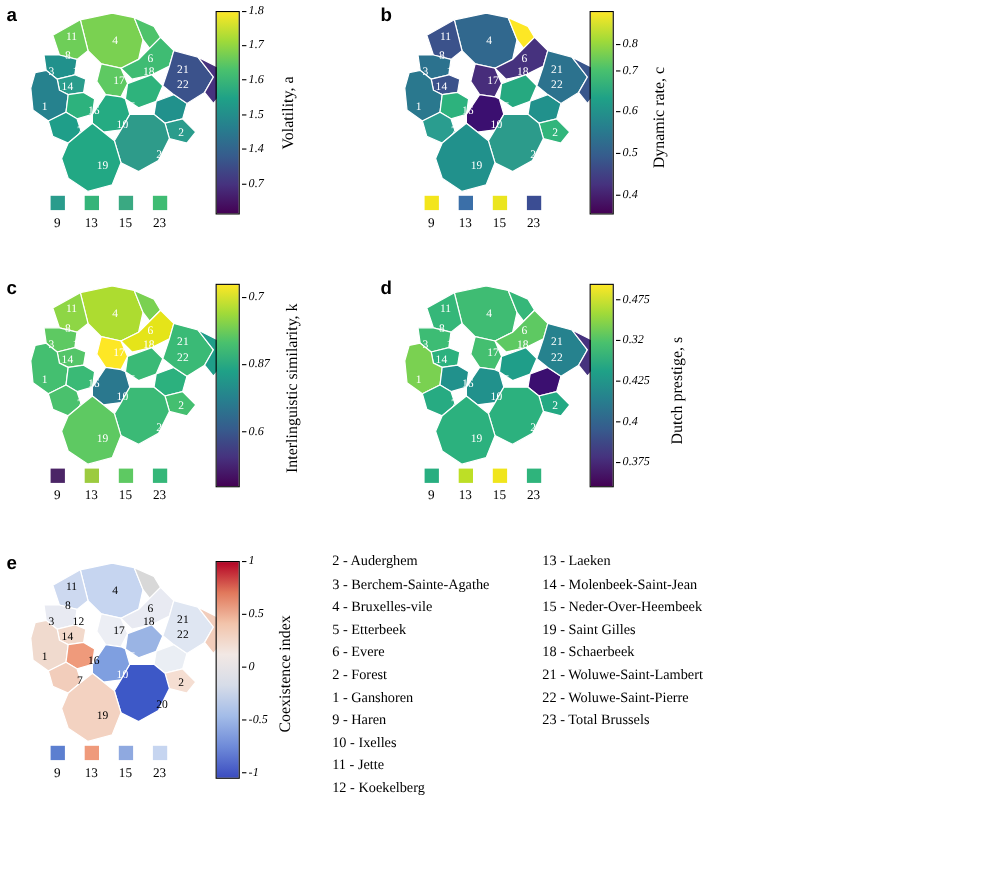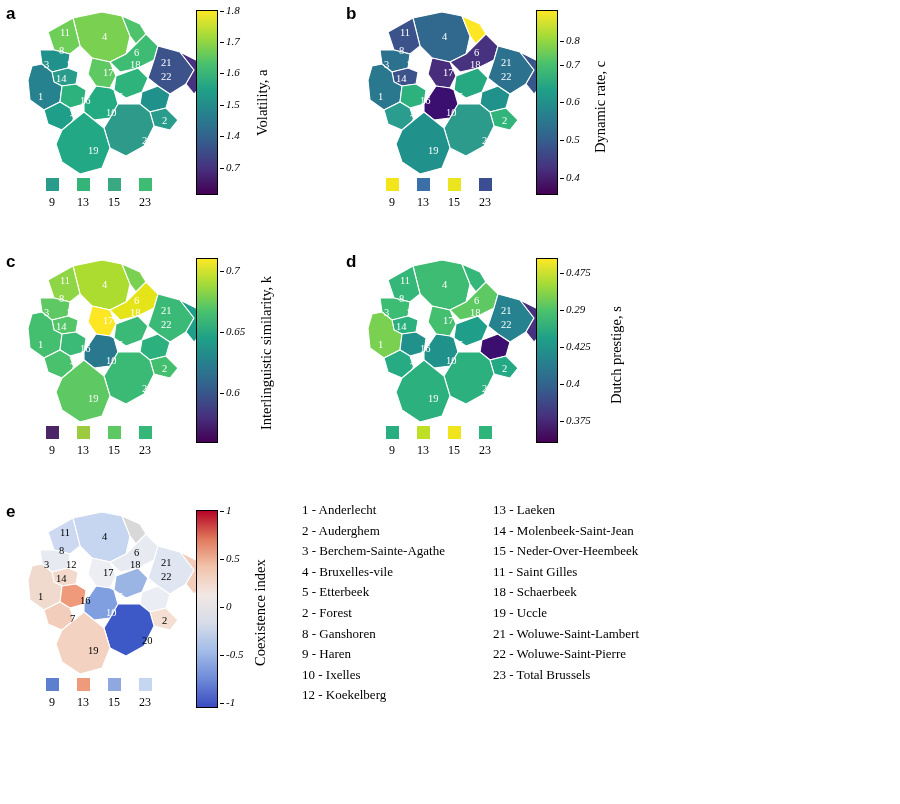--- a/index.html
+++ b/index.html
@@ -270,21 +270,21 @@
         <text x="124" y="138">20</text>
         <text x="70" y="148">19</text>
       </g>
     </svg>
   </div>
 
   <div class="cbar" style="left:196px;top:10px;width:80px;height:190px;">
     <div class="cbar-box" style="left:0;top:0;width:22px;height:185px;background:linear-gradient(to top,#440154,#46327e,#365c8d,#277f8e,#1fa187,#4ac16d,#a0da39,#fde725);"></div>
     <div class="cbar-ticks" style="left:24px;top:0;width:40px;height:185px;">
       <div class="cbar-tick" style="top:6px;"><i></i><span>0.7</span></div>
-      <div class="cbar-tick" style="top:67px;"><i></i><span>0.65</span></div>
+      <div class="cbar-tick" style="top:67px;"><i></i><span>0.87</span></div>
       <div class="cbar-tick" style="top:128px;"><i></i><span>0.6</span></div>
     </div>
     <div class="cbar-label" style="left:62px;top:0;height:190px;width:34px;white-space:normal;line-height:17px;">Interlinguistic similarity, k</div>
   </div>
 
   <div class="legend" style="left:38px;top:178px;width:130px;height:40px;">
     <div class="legend-item" style="left:0;top:0;width:28px;">
       <span class="legend-sw" style="background:#4b2566;"></span>
       <div class="legend-lb">9</div>
     </div>
@@ -349,21 +349,21 @@
         <text x="124" y="138">20</text>
         <text x="70" y="148">19</text>
       </g>
     </svg>
   </div>
 
   <div class="cbar" style="left:196px;top:10px;width:80px;height:190px;">
     <div class="cbar-box" style="left:0;top:0;width:22px;height:185px;background:linear-gradient(to top,#440154,#46327e,#365c8d,#277f8e,#1fa187,#4ac16d,#a0da39,#fde725);"></div>
     <div class="cbar-ticks" style="left:24px;top:0;width:46px;height:185px;">
       <div class="cbar-tick" style="top:8px;"><i></i><span>0.475</span></div>
-      <div class="cbar-tick" style="top:45px;"><i></i><span>0.29</span></div>
+      <div class="cbar-tick" style="top:45px;"><i></i><span>0.32</span></div>
       <div class="cbar-tick" style="top:82px;"><i></i><span>0.425</span></div>
       <div class="cbar-tick" style="top:119px;"><i></i><span>0.4</span></div>
       <div class="cbar-tick" style="top:156px;"><i></i><span>0.375</span></div>
     </div>
     <div class="cbar-label" style="left:72px;top:8px;height:178px;">Dutch prestige, s</div>
   </div>
 
   <div class="legend" style="left:38px;top:178px;width:130px;height:40px;">
     <div class="legend-item" style="left:0;top:0;width:28px;">
       <span class="legend-sw" style="background:#28ae80;"></span>
@@ -460,36 +460,36 @@
       <span class="legend-sw" style="background:#8fa9e0;"></span>
       <div class="legend-lb">15</div>
     </div>
     <div class="legend-item" style="left:93px;top:0;width:28px;">
       <span class="legend-sw" style="background:#c6d5f0;"></span>
       <div class="legend-lb">23</div>
     </div>
   </div>
 
   <div class="list" style="left:302px;top:4px;">
-    <div>1 - Anderlecht</div>
     <div>2 - Auderghem</div>
     <div>3 - Berchem-Sainte-Agathe</div>
     <div>4 - Bruxelles-vile</div>
     <div>5 - Etterbeek</div>
+    <div>6 - Evere</div>
     <div>2 - Forest</div>
-    <div>8 - Ganshoren</div>
+    <div>1 - Ganshoren</div>
     <div>9 - Haren</div>
     <div>10 - Ixelles</div>
+    <div>11 - Jette</div>
     <div>12 - Koekelberg</div>
   </div>
 
   <div class="list" style="left:493px;top:4px;">
     <div>13 - Laeken</div>
     <div>14 - Molenbeek-Saint-Jean</div>
     <div>15 - Neder-Over-Heembeek</div>
-    <div>11 - Saint Gilles</div>
+    <div>19 - Saint Gilles</div>
     <div>18 - Schaerbeek</div>
-    <div>19 - Uccle</div>
     <div>21 - Woluwe-Saint-Lambert</div>
     <div>22 - Woluwe-Saint-Pierre</div>
     <div>23 - Total Brussels</div>
   </div>
 </div>
 
 </body></html>

